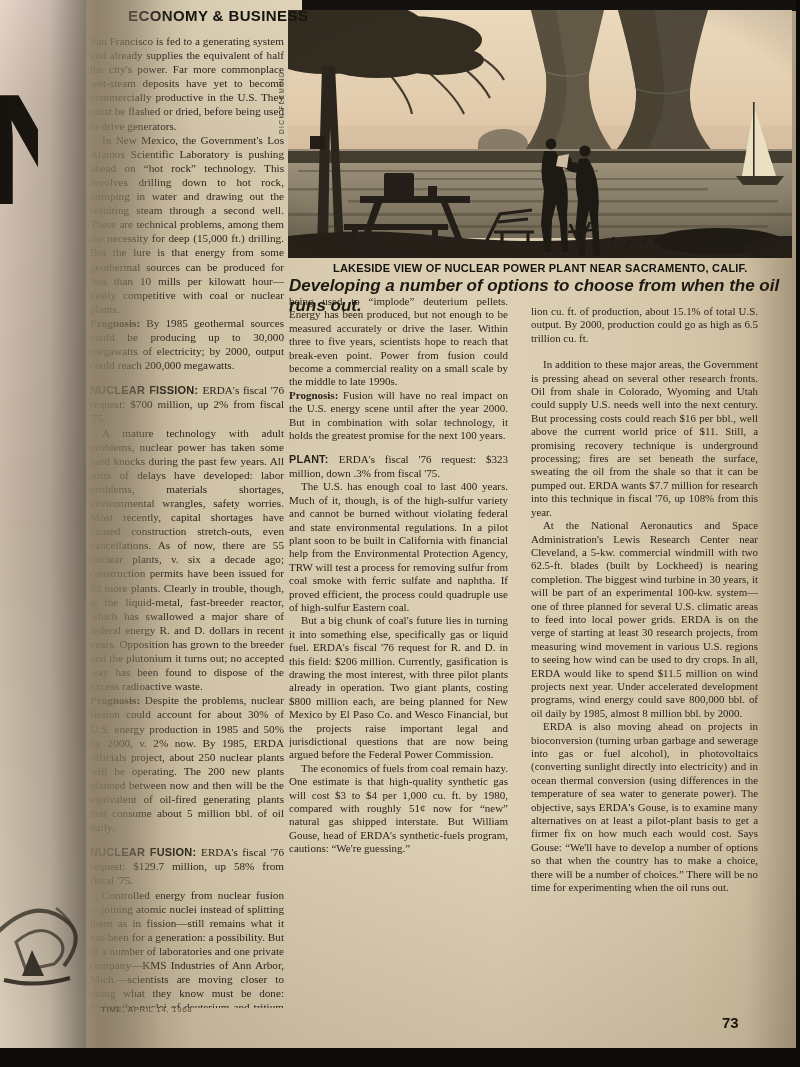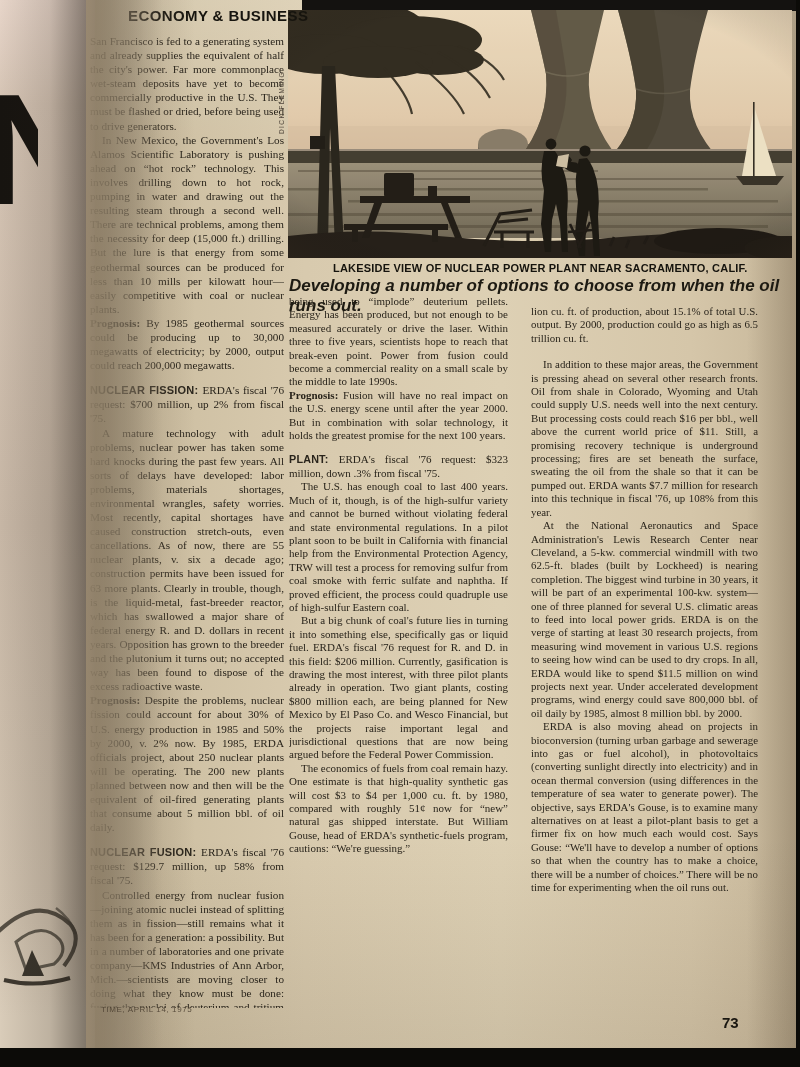--- a/index.html
+++ b/index.html
@@ -235,16 +235,16 @@
       <p class="blk p ind"><span>But a big chunk of coal's future lies in turning it into something else, specifically gas or liquid fuel. ERDA's fiscal '76 request for R. and D. in this field: $206 million. Currently, gasification is drawing the most interest, with three pilot plants already in operation. Two giant plants, costing $800 million each, are being planned for New Mexico by El Paso Co. and Wesco Financial, but the projects raise important legal and jurisdictional questions that are now being argued before the Federal Power Commission.</span></p>
       <p class="blk p ind"><span>The economics of fuels from coal remain hazy. One estimate is that high-quality synthetic gas will cost $3 to $4 per 1,000 cu. ft. by 1980, compared with roughly 51¢ now for “new” natural gas shipped interstate. But William Gouse, head of ERDA's synthetic-fuels program, cautions: “We're guessing.”</span></p>
     </div>
   <div class="col col-right">
       <p class="blk p"><span>lion cu. ft. of production, about 15.1% of total U.S. output. By 2000, production could go as high as 6.5 trillion cu. ft.</span></p>
       <p class="blk p ind gap"><span>In addition to these major areas, the Government is pressing ahead on several other research fronts. Oil from shale in Colorado, Wyoming and Utah could supply U.S. needs well into the next century. But processing costs could reach $16 per bbl., well above the current world price of $11. Still, a promising recovery technique is underground processing; fires are set beneath the surface, sweating the oil from the shale so that it can be pumped out. ERDA wants $7.7 million for research into this technique in fiscal '76, up 108% from this year.</span></p>
       <p class="blk p ind"><span>At the National Aeronautics and Space Administration's Lewis Research Center near Cleveland, a 5-kw. commercial windmill with two 62.5-ft. blades (built by Lockheed) is nearing completion. The biggest wind turbine in 30 years, it will be part of an experimental 100-kw. system—one of three planned for several U.S. climatic areas to feed into local power grids. ERDA is on the verge of starting at least 30 research projects, from measuring wind movement in various U.S. regions to seeing how wind can be used to dry crops. In all, ERDA would like to spend $11.5 million on wind projects next year. Under accelerated development programs, wind energy could save 800,000 bbl. of oil daily by 1985, almost 8 million bbl. by 2000.</span></p>
       <p class="blk p ind"><span>ERDA is also moving ahead on projects in bioconversion (turning urban garbage and sewerage into gas or fuel alcohol), in photovoltaics (converting sunlight directly into electricity) and in ocean thermal conversion (using differences in the temperature of sea water to generate power). The objective, says ERDA's Gouse, is to examine many alternatives on at least a pilot-plant basis to get a firmer fix on how much each would cost. Says Gouse: “We'll have to develop a number of options so that when the country has to make a choice, there will be a number of choices.” There will be no time for experimenting when the oil runs out.</span></p>
     </div>
 
-  <div class="footer">TIME, APRIL 14, 1975</div>
+  <div class="footer">TIME, APRIL 14, 1968</div>
   <div class="pageno">73</div>
 
 </div>
 
 </body></html>

